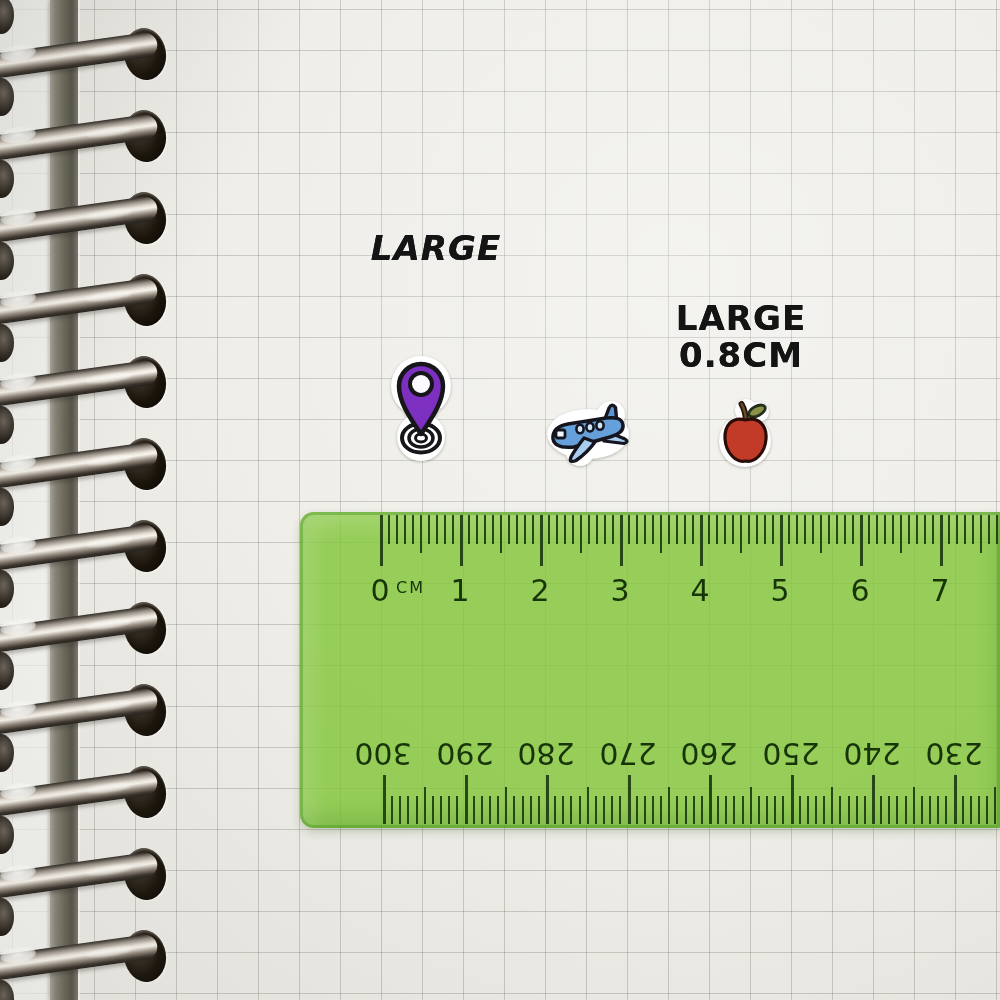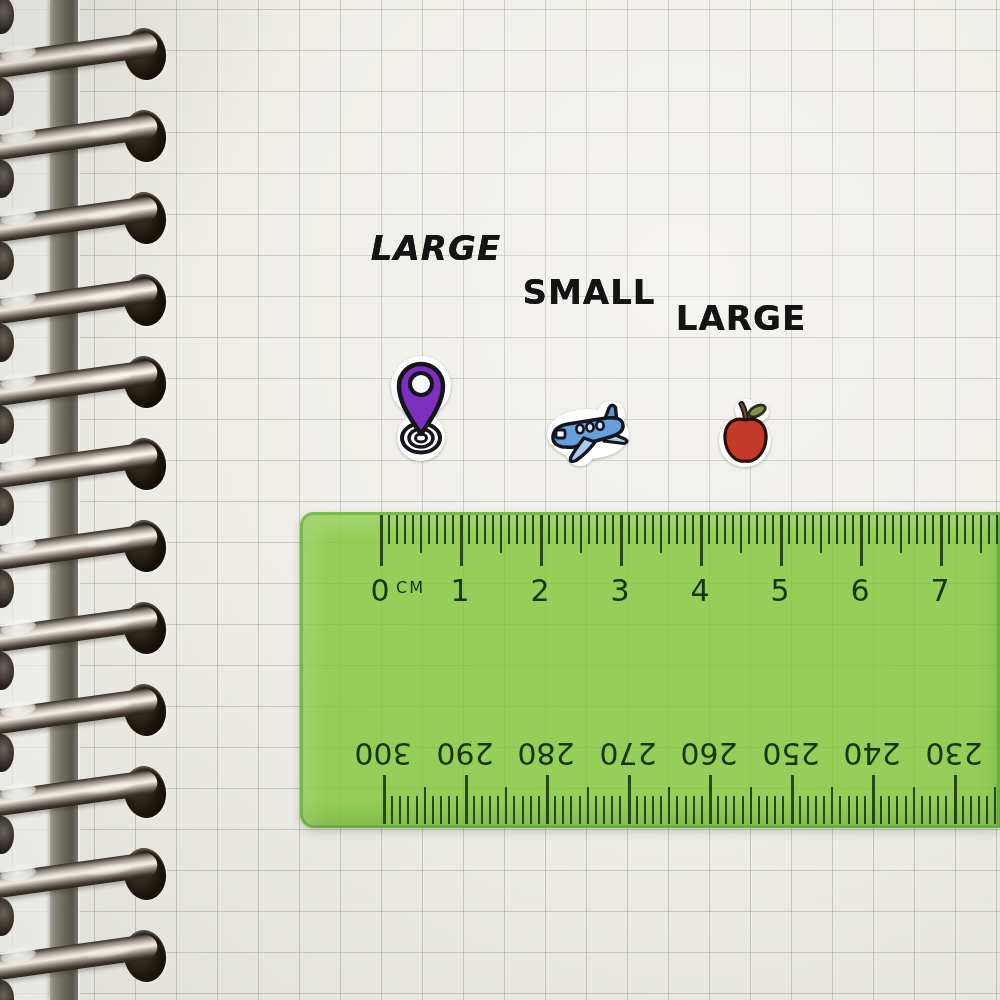--- a/index.html
+++ b/index.html
@@ -166,24 +166,24 @@
       </div>
     </div>
 
   <div class="vignette"></div>
   <div class="vignette2"></div>
 
   <div class="size-label" style="left:436px;top:230px;font-style:italic;">
     <div>LARGE</div>
   </div>
   <div class="size-label" style="left:589px;top:274px;">
-    <div>SMALL</div>
   </div>
   <div class="size-label" style="left:741px;top:300px;">
     <div>LARGE</div>
+    <div>0.8CM</div>
   </div>
 
   <svg class="sticker" style="left:387px;top:344px;" width="68" height="119" viewBox="0 0 68 119">
     <circle cx="34" cy="42" r="30" fill="#ffffff"></circle>
     <circle cx="34" cy="93" r="24" fill="#ffffff"></circle>
     <ellipse cx="34" cy="94" rx="19" ry="14.5" fill="none" stroke="#15151a" stroke-width="4"></ellipse>
     <ellipse cx="34" cy="94" rx="12" ry="9" fill="#ffffff" stroke="#15151a" stroke-width="3.5"></ellipse>
     <ellipse cx="34" cy="94" rx="5.5" ry="4" fill="#ffffff" stroke="#15151a" stroke-width="3"></ellipse>
     <path d="M34 90 C20 70 12 56 12 42 a22 22 0 1 1 44 0 C56 56 48 70 34 90 Z" fill="#7d2fc0" stroke="#15151a" stroke-width="4.5" stroke-linejoin="round"></path>
     <circle cx="34" cy="40" r="11" fill="#fbfbff" stroke="#15151a" stroke-width="4"></circle>

